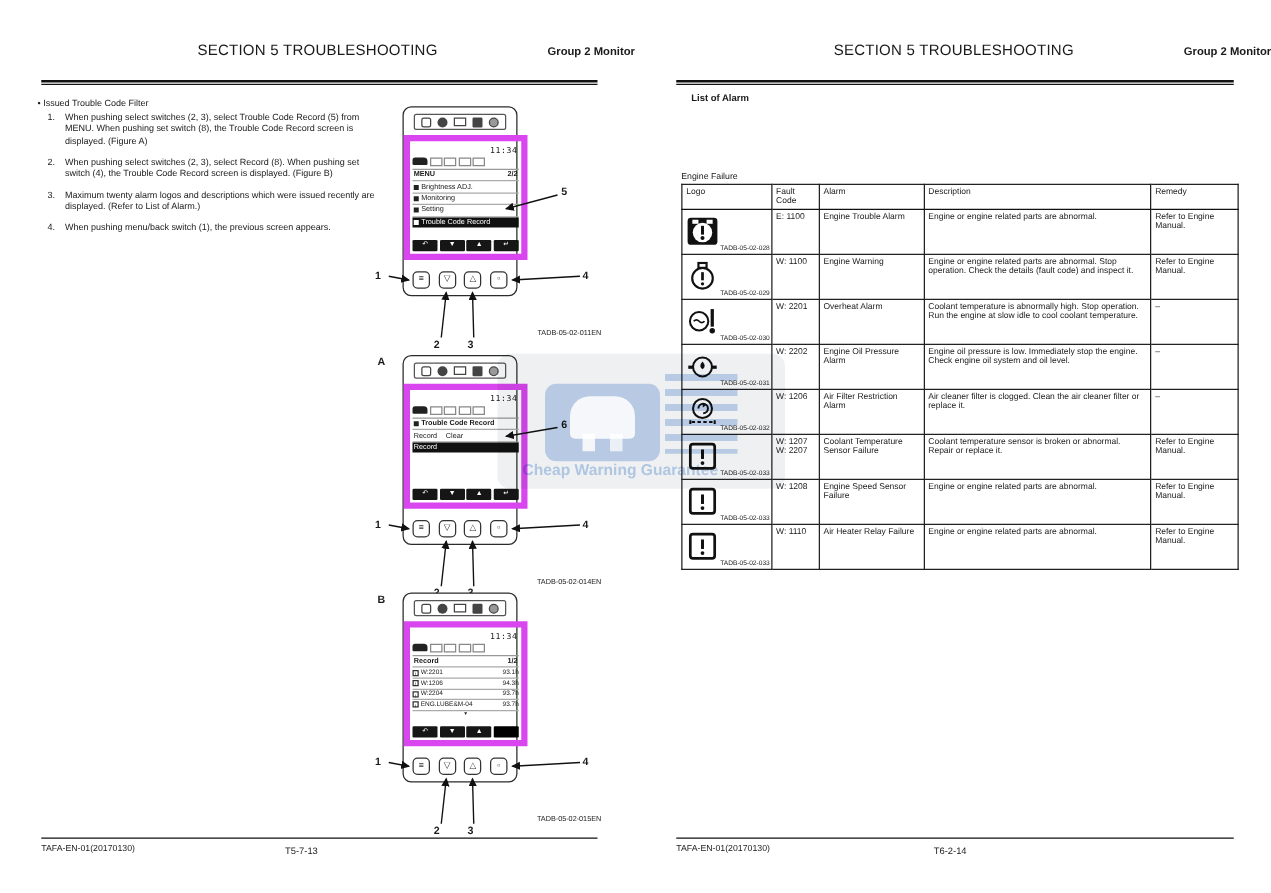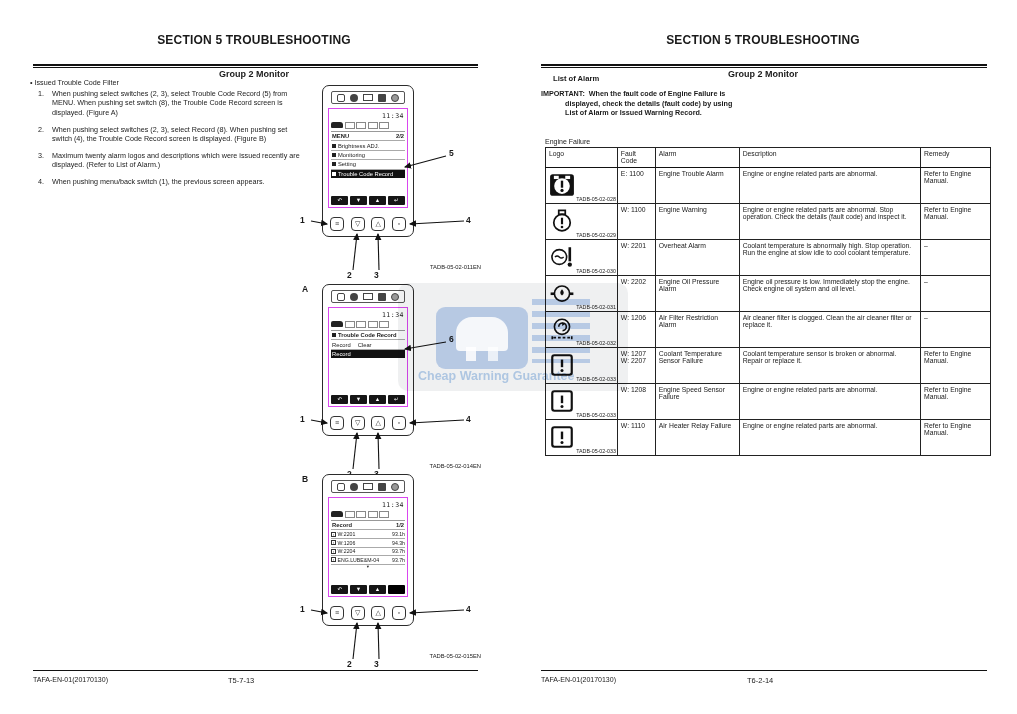--- a/index.html
+++ b/index.html
@@ -2,22 +2,22 @@
 <html><head>
 <meta charset="utf-8">
 <style>
   * { margin:0; padding:0; box-sizing:border-box; }
   html,body { width:1017px; height:714px; }
   body { font-family:"Liberation Sans", sans-serif; color:#1a1a1a; background:#fff; position:relative; overflow:hidden; }
   .page { position:absolute; top:0; width:508px; height:714px; background:#fff; }
   .page.left { left:0; }
   .page.right { left:509px; }
 
-  .hdr-title { position:absolute; top:33px; left:0; width:100%; text-align:center; font-size:12px; font-weight:bold; letter-spacing:.2px; }
-  .hdr-sub { position:absolute; top:69px; left:0; width:100%; text-align:center; font-size:9px; font-weight:bold; }
+  .hdr-title { position:absolute; top:33px; left:0; width:100%; text-align:center; font-size:12px; font-weight:normal; letter-spacing:.2px; }
+  .hdr-sub { position:absolute; top:36px; left:0; width:100%; text-align:right; font-size:9px; font-weight:bold; }
   .rule2 { position:absolute; top:64px; height:4px; border-top:2.2px solid #111; border-bottom:1px solid #111; }
   .page.left .rule2 { left:33px; width:445px; }
   .page.right .rule2 { left:32px; width:446px; }
 
   .frule { position:absolute; top:670px; border-top:1.6px solid #111; }
   .page.left .frule { left:33px; width:445px; }
   .page.right .frule { left:32px; width:446px; }
   .foot-code { position:absolute; top:676px; left:33px; font-size:7px; }
   .page.right .foot-code { left:32px; }
   .foot-page { position:absolute; top:676px; left:228px; font-size:7.5px; }
@@ -34,21 +34,21 @@
   .mon { position:absolute; left:298px; width:185px; height:200px; }
   .fig-letter { position:absolute; left:4px; top:0; font-size:8.5px; font-weight:bold; }
   .mbody { position:absolute; left:24px; top:0; width:92px; height:152px; border:1.6px solid #2b2b2b; border-radius:7px; background:#fff; }
   .ibar { margin:5px auto 0; width:74px; height:13px; border:1px solid #555; border-radius:2px; display:flex; align-items:center; justify-content:space-around; padding:0 2px; }
   .ti { display:block; }
   .t1 { width:8px; height:8px; border:1px solid #444; border-radius:2px; }
   .t2 { width:8px; height:8px; background:#444; border-radius:50%; }
   .t3 { width:10px; height:7px; border:1px solid #444; }
   .t4 { width:8px; height:8px; background:#444; border-radius:1px; }
   .t5 { width:8px; height:8px; border:1px solid #444; border-radius:50%; background:#999; }
-  .scr { margin:4px auto 0; width:80px; height:100px; border:1px solid #d946ef; padding:1px 2px 2px; display:flex; flex-direction:column; font-size:5.8px; }
+  .scr { margin:4px auto 0; width:99px; height:100px; border:5px solid #d946ef; padding:1px 2px 2px; display:flex; flex-direction:column; font-size:5.8px; }
   .time { text-align:right; font-family:"DejaVu Sans Mono", monospace; font-size:6.5px; letter-spacing:.5px; padding:1.5px 1px 1px; }
   .stat { display:flex; gap:1.5px; align-items:center; border-bottom:.8px solid #999; padding:1px 0 2.5px; }
   .car { width:12px; height:6px; background:#222; border-radius:2px 3px 1px 1px; }
   .sbox { width:10px; height:7px; border:.8px solid #888; }
   .mrow { display:flex; align-items:center; gap:2px; border-bottom:.6px solid #aaa; padding:1.2px 1px; min-height:8px; }
   .mhead { justify-content:space-between; font-weight:bold; }
   .mi { width:4px; height:4px; background:#222; flex:none; }
   .hl { background:#111; color:#fff; border-bottom:none; }
   .btnbar { margin-top:auto; display:flex; gap:1.5px; }
   .sk { flex:1; height:9px; background:#161616; color:#fff; font-size:5.5px; line-height:9px; text-align:center; border-radius:1px; }
@@ -341,25 +341,20 @@
   <div class="foot-code">TAFA-EN-01(20170130)</div>
   <div class="foot-page">T5-7-13</div>
 </div>
 
 <div class="page right">
   <div class="hdr-title">SECTION 5 TROUBLESHOOTING</div>
   <div class="hdr-sub">Group 2 Monitor</div>
   <div class="rule2"></div>
 
   <div class="list-title">List of Alarm</div>
-  <div class="imp">
-    <div><b>IMPORTANT:</b>&nbsp;&nbsp;<span>When the fault code of Engine Failure is</span></div>
-    <div class="ind">displayed, check the details (fault code) by using</div>
-    <div class="ind">List of Alarm or Issued Warning Record.</div>
-  </div>
 
   <div class="tbl-label">Engine Failure</div>
 
   <table class="alarm">
     <colgroup>
         <col class="c-logo">
         <col class="c-fault">
         <col class="c-alarm">
         <col class="c-desc">
         <col class="c-rem">

